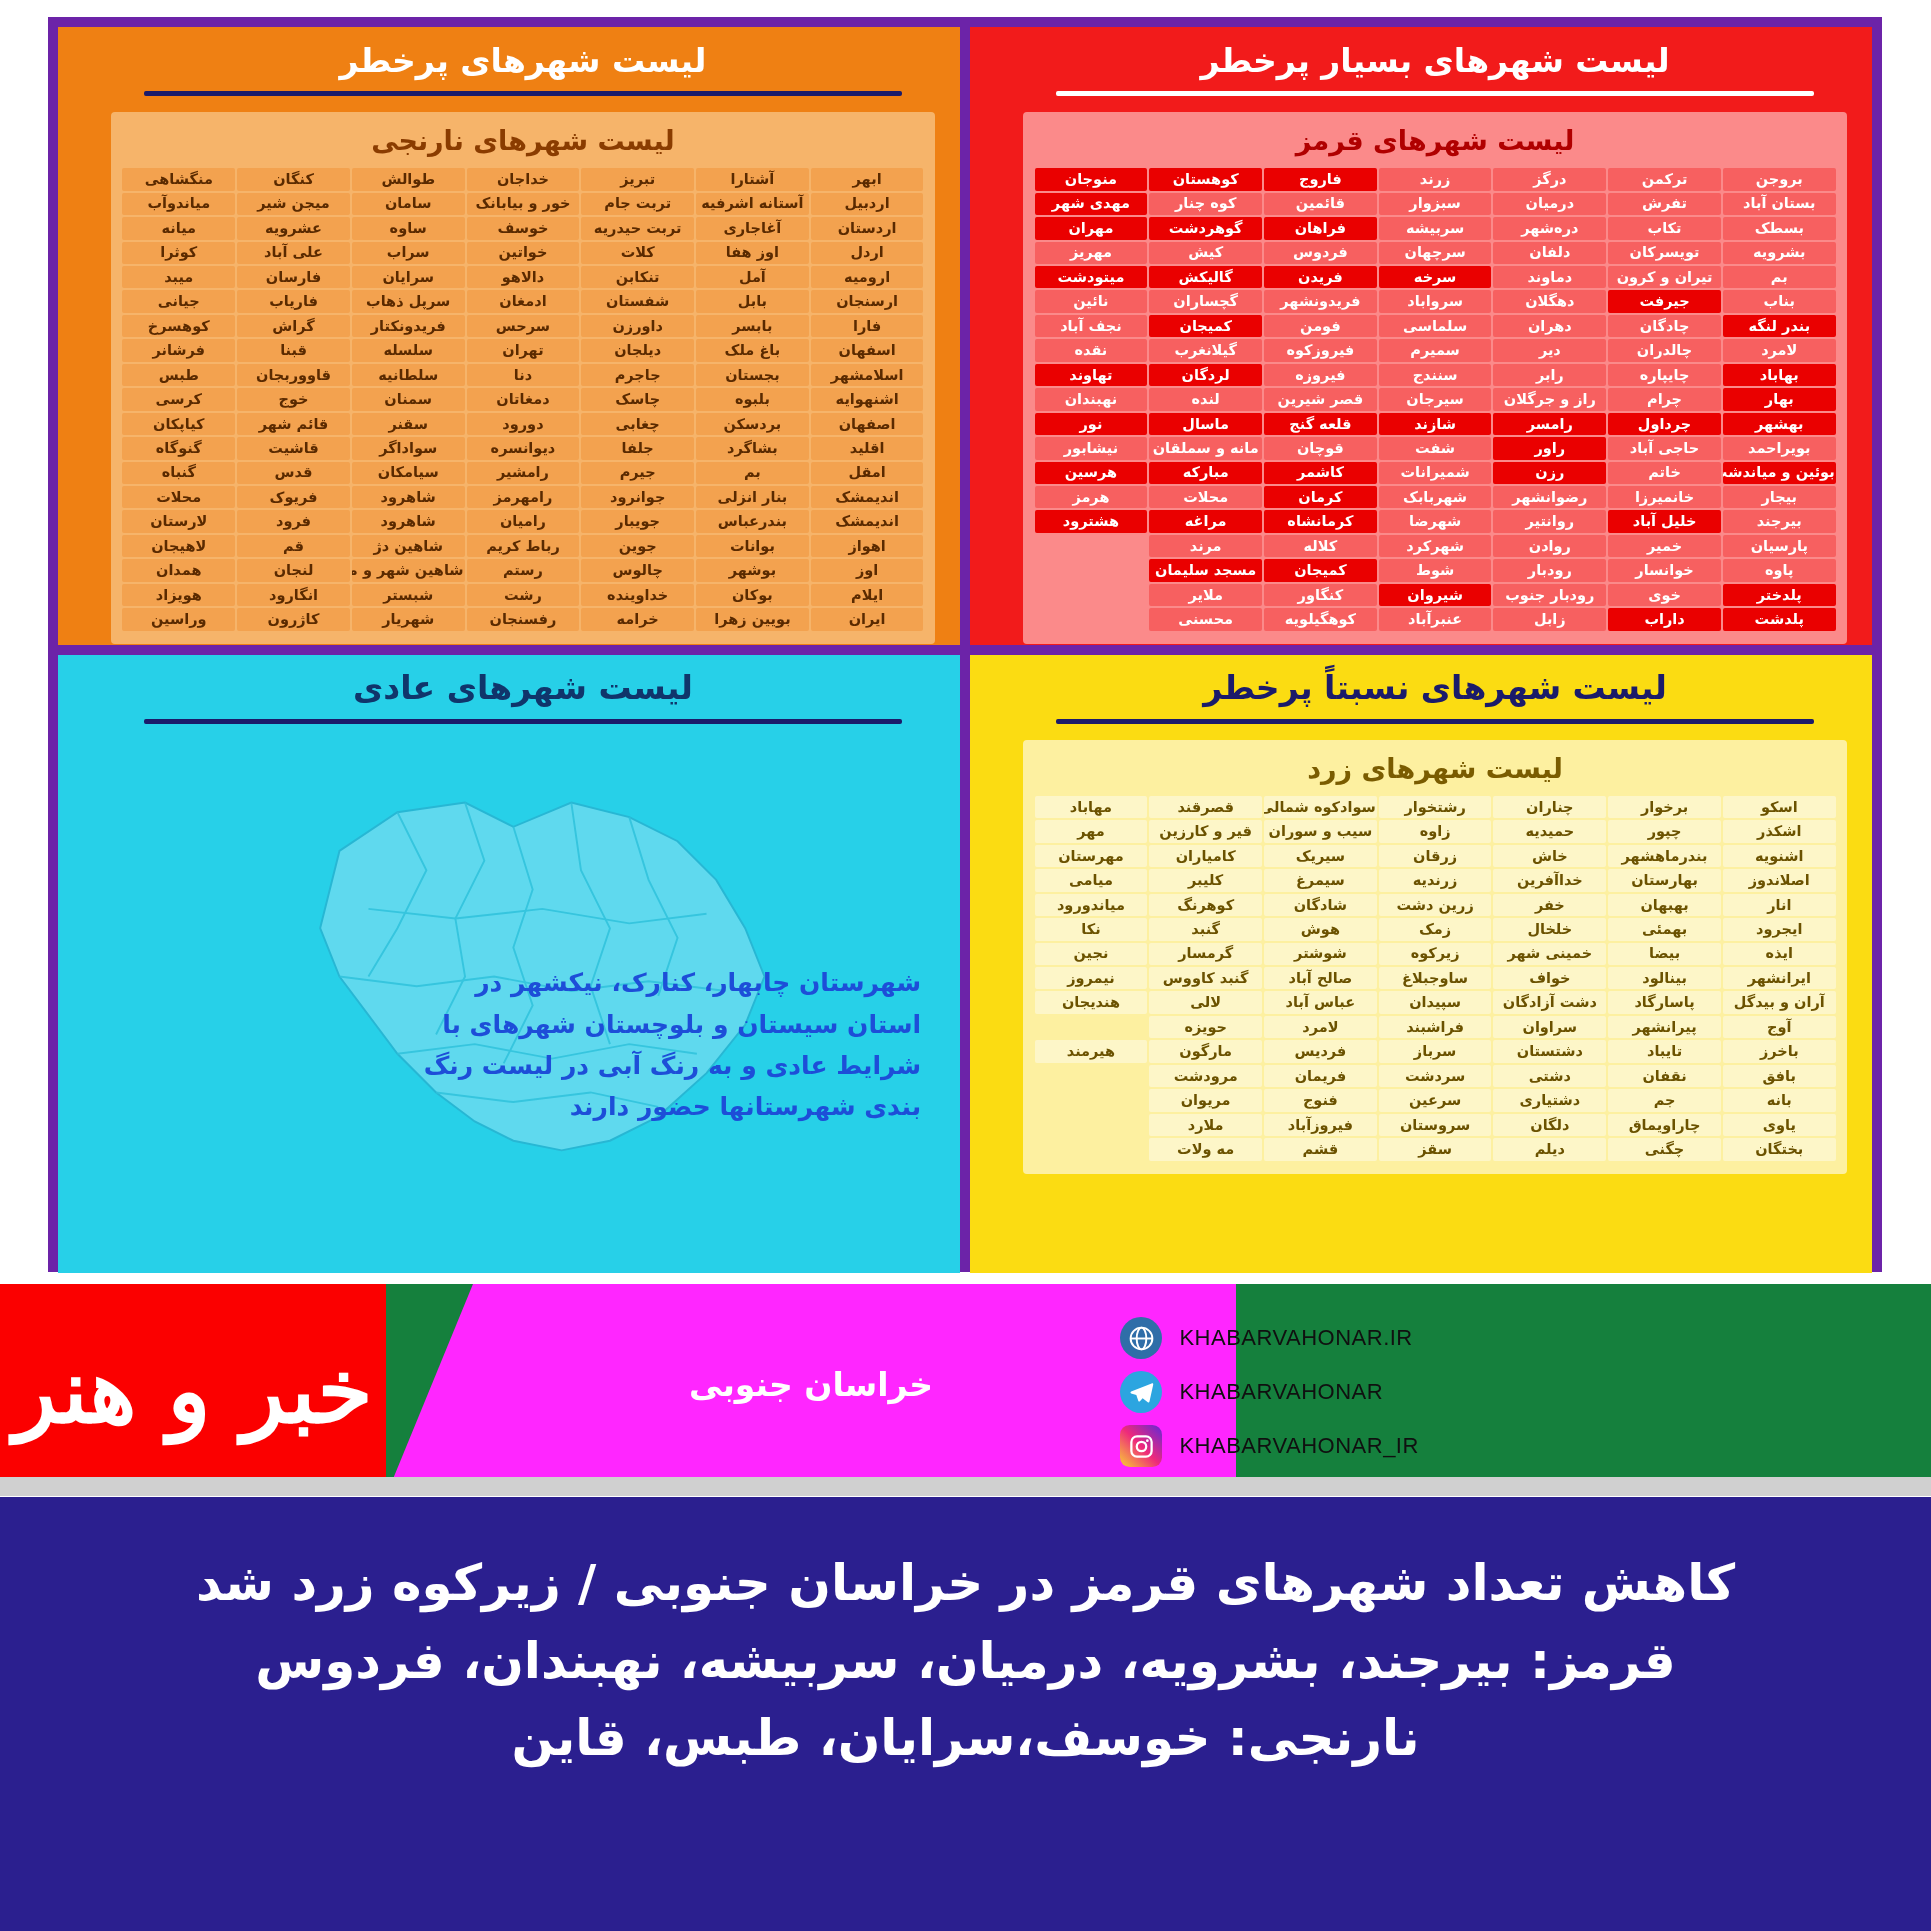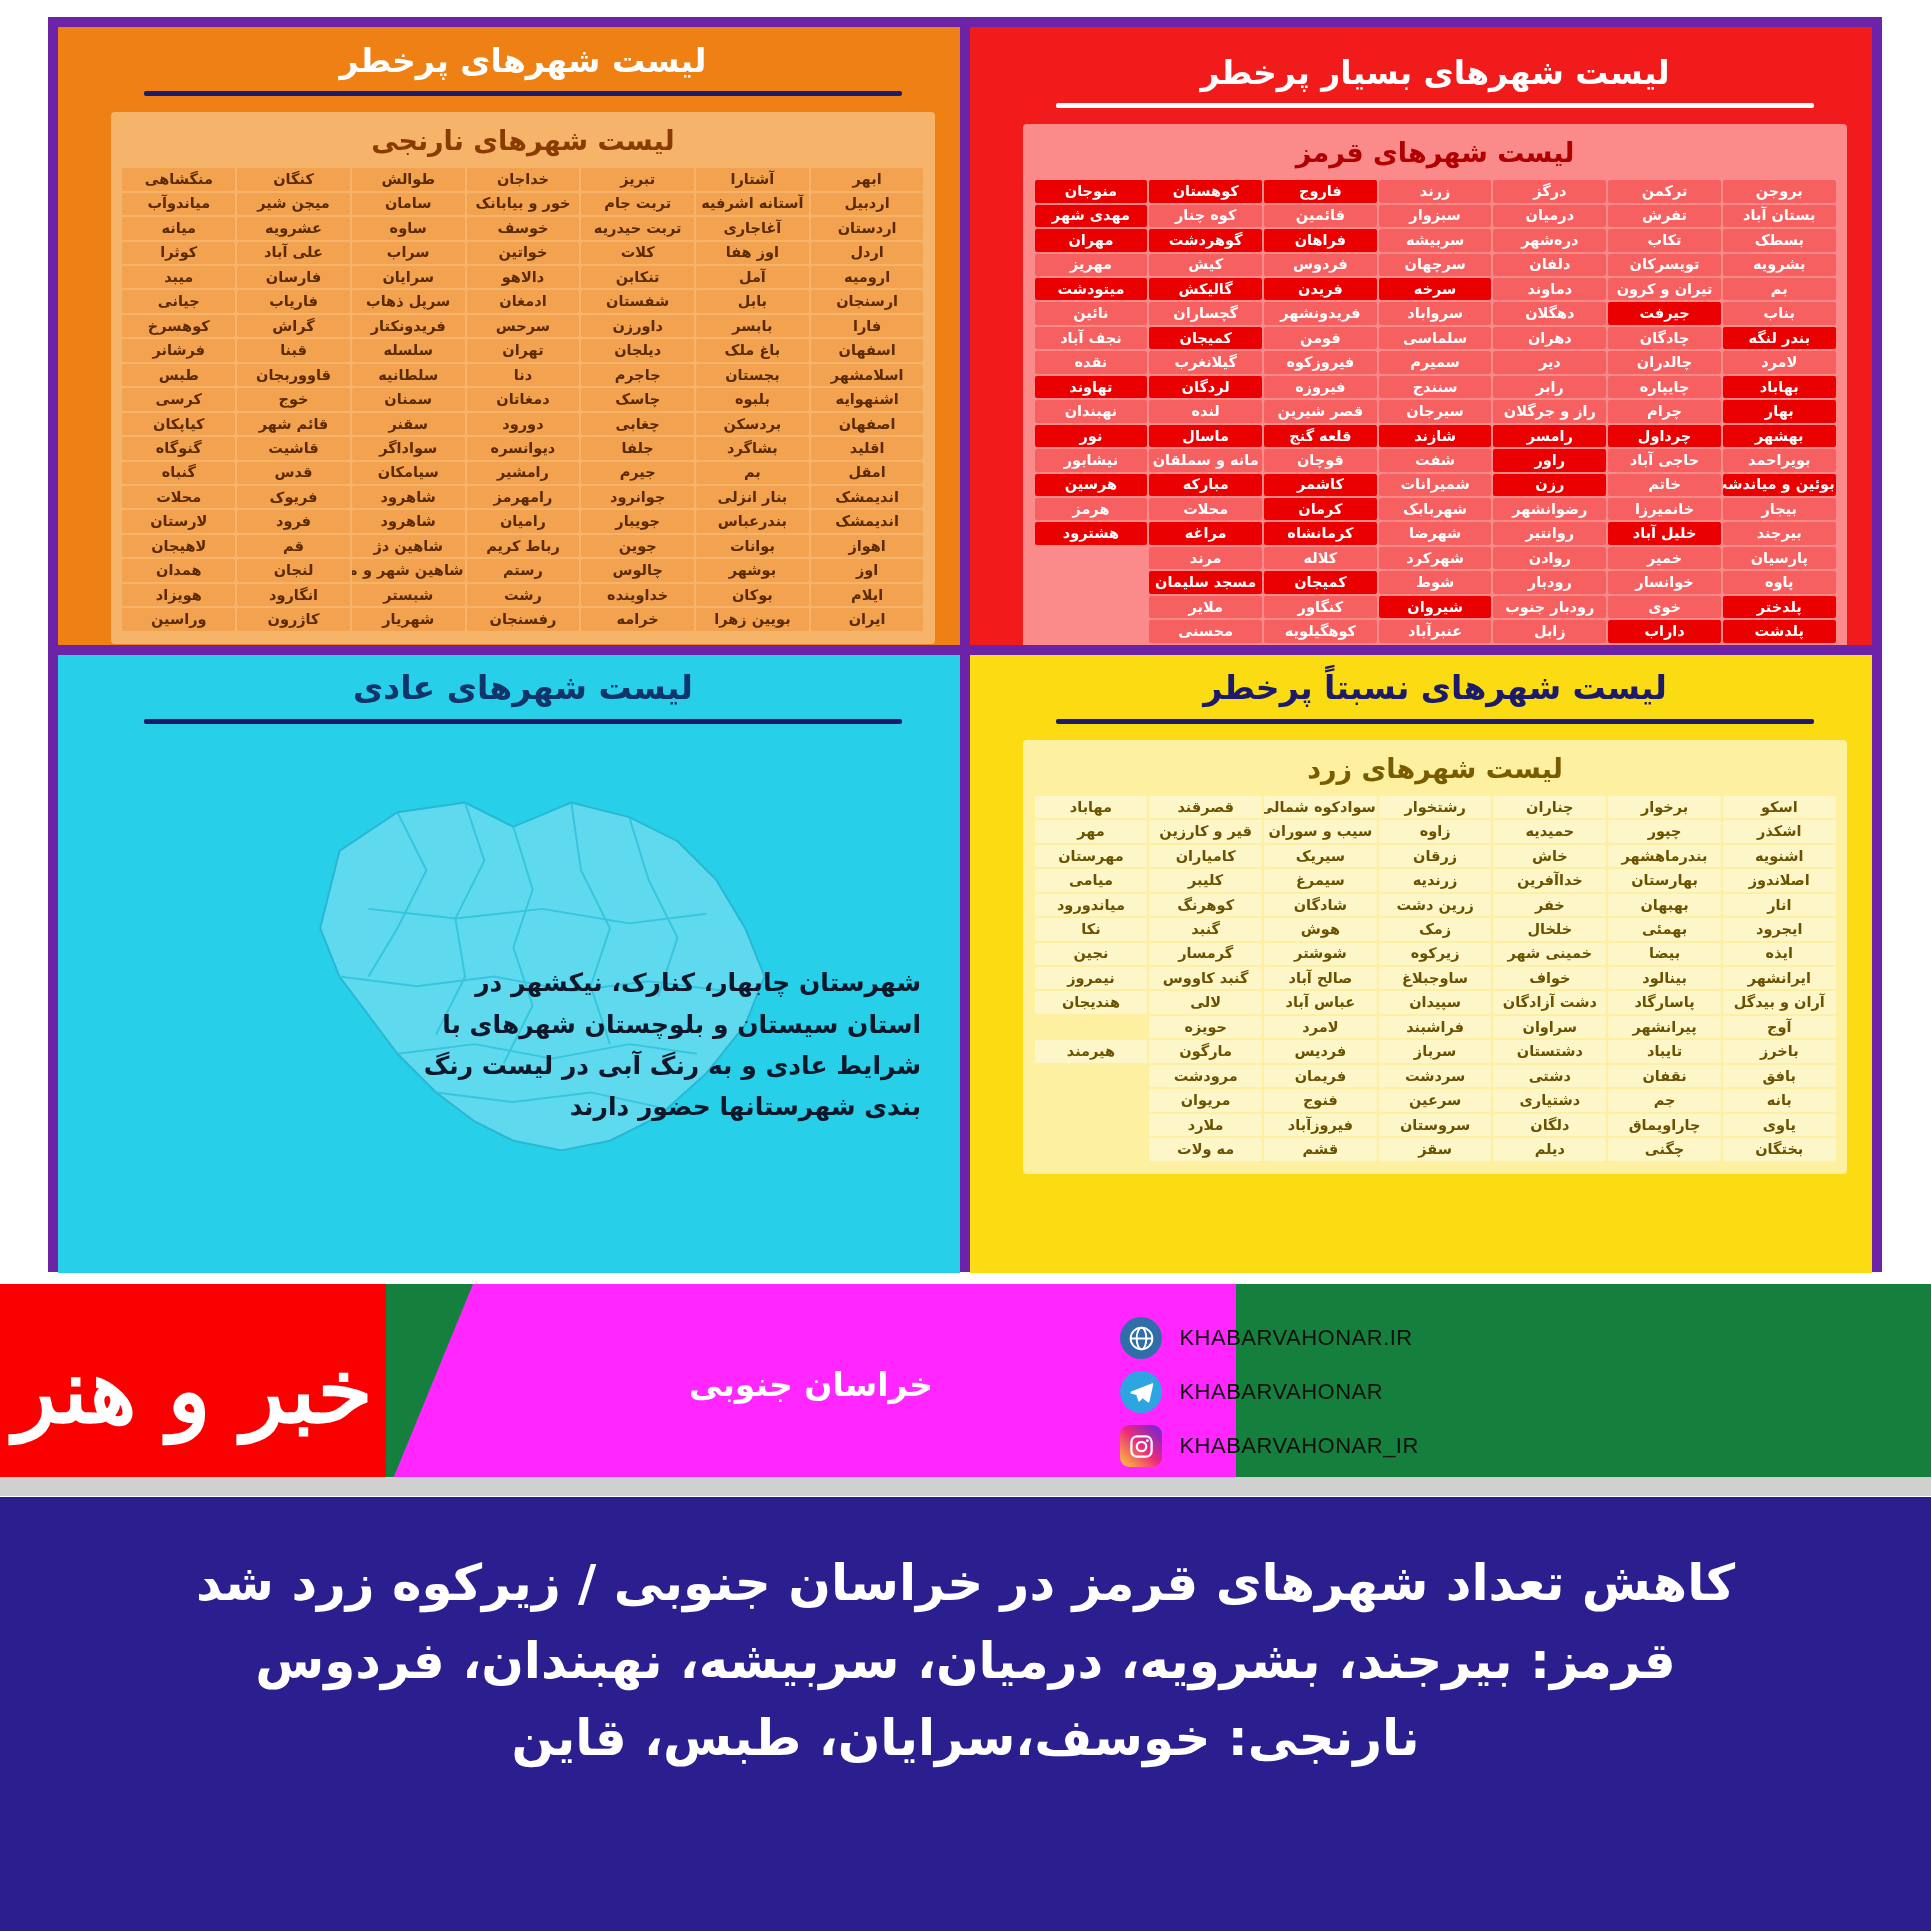--- a/index.html
+++ b/index.html
@@ -32,21 +32,21 @@
   .panel-yellow{background:#fbdc12;}
   .panel-blue{background:#27d0e8;}
 
   .panel-title{
     text-align:center;
     font-weight:bold;
     font-size:33px;
     padding:13.5px 0 5.8px 0;
     letter-spacing:0px;
   }
-  .panel-title.on-red{color:#ffffff;margin-top:12px;}
+  .panel-title.on-red{color:#ffffff;}
   .panel-title.on-orange{color:#ffffff;}
   .panel-title.on-yellow{color:#1b1b6a;}
   .panel-title.on-blue{color:#10356b;}
 
   .title-rule{
     height:4.8px;margin:5.8px 58px 11.6px 58px;border-radius:1.9px;
   }
   .rule-white{background:#ffffff;}
   .rule-dark{background:#1b1b6a;}
 
@@ -94,21 +94,21 @@
   .sub-yellow td{background:#fdf6c8;color:#6b5200;}
   .sub-yellow td.empty{background:transparent;}
 
   
   .map-wrap{
     position:relative;width:100%;height:502px;
   }
   .map-svg{position:absolute;left:50%;top:0;transform:translateX(-50%);}
   .blue-note{
     position:absolute;right:39px;top:227px;width:502px;
-    color:#0f172a;font-weight:bold;font-size:25px;line-height:1.65;
+    color:#1d4ed8;font-weight:bold;font-size:25px;line-height:1.65;
     text-align:right;
   }
 
   
   .brandbar{
     position:absolute;left:0;top:1284px;width:1931px;height:212px;
     background:#15803d;
   }
   .logo-red{
     position:absolute;left:0;top:0;width:386px;height:212px;background:#fb0000;

